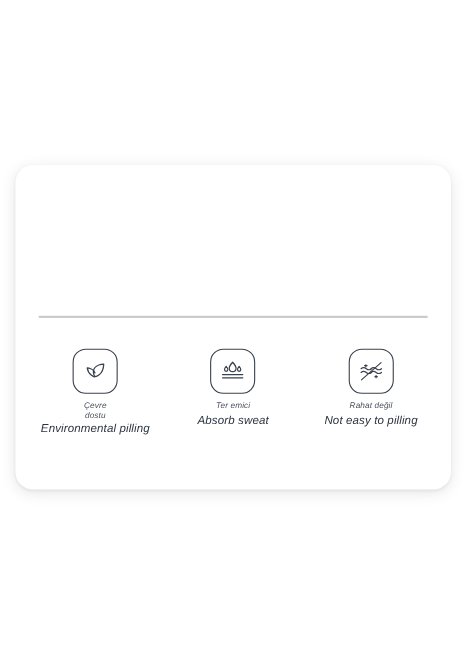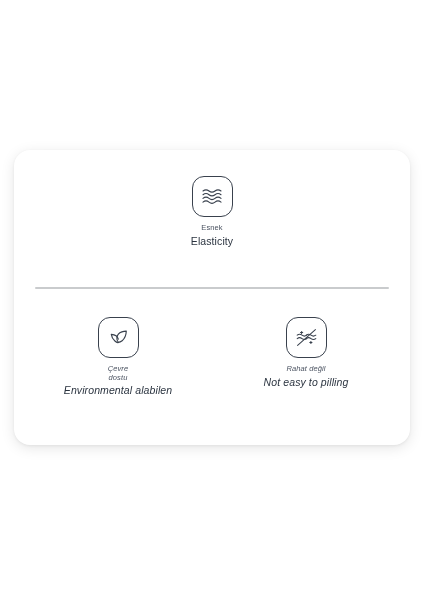--- a/index.html
+++ b/index.html
@@ -104,54 +104,64 @@
 
 <div id="stage">
 
   <div id="feature-card">
 
     <div class="feature-grid">
 
       <div class="feature-row row-top">
 
 
-        <div class="feature-cell">
-          <div class="icon-box">
-            <svg width="27" height="27" viewBox="0 0 27 27" fill="none" stroke="#39414d" stroke-width="1.15" stroke-linecap="round" stroke-linejoin="round">
-              <path d="M4 8 Q7 5.6 10 8 T16 8 T22 8"></path>
-              <path d="M4 11.7 Q7 9.3 10 11.7 T16 11.7 T22 11.7"></path>
-              <path d="M4 15.4 Q7 13 10 15.4 T16 15.4 T22 15.4"></path>
-              <path d="M4 19.1 Q7 16.7 10 19.1 T16 19.1 T22 19.1"></path>
-            </svg>
-          </div>
-          <div class="label-tr">Esnek</div>
-          <div class="label-en">Elasticity</div>
-        </div>
 
 
       </div>
 
       <div id="row-divider"></div>
 
       <div class="feature-row row-bottom">
 
         <div class="feature-cell">
           <div class="icon-box">
             <svg width="27" height="27" viewBox="0 0 27 27" fill="none" stroke="#39414d" stroke-width="1.15" stroke-linecap="round" stroke-linejoin="round">
               <path d="M13.3 18.4 C13.3 18.4 20.9 17.6 21.3 7.1
                        C21.3 7.1 12.6 6.9 11.9 13.6 C11.6 16.6 13.3 18.4 13.3 18.4 Z"></path>
               <path d="M12.9 18.7 C12.9 18.7 7.1 16.8 6.3 10.4
                        C6.3 10.4 12.3 11 13.3 15.1"></path>
             </svg>
           </div>
           <div class="label-tr">Çevre
 dostu</div>
-          <div class="label-en">Environmental alabilen</div>
+          <div class="label-en">Environmental pilling</div>
         </div>
 
+        <div class="feature-cell">
+          <div class="icon-box">
+            <svg width="27" height="27" viewBox="0 0 27 27" fill="none" stroke="#39414d" stroke-width="1.1" stroke-linecap="round" stroke-linejoin="round">
+              <path d="M13.5 5.3 C13.5 5.3 10.4 8.6 10.4 10.8
+                       C10.4 12.6 11.8 13.9 13.5 13.9
+                       C15.2 13.9 16.6 12.6 16.6 10.8
+                       C16.6 8.6 13.5 5.3 13.5 5.3 Z"></path>
+              <path d="M7.6 9.1 C7.6 9.1 6.1 10.9 6.1 12
+                       C6.1 12.9 6.8 13.6 7.6 13.6
+                       C8.5 13.6 9.1 12.9 9.1 12
+                       C9.1 10.9 7.6 9.1 7.6 9.1 Z"></path>
+              <path d="M19.4 9.1 C19.4 9.1 17.9 10.9 17.9 12
+                       C17.9 12.9 18.6 13.6 19.4 13.6
+                       C20.2 13.6 20.9 12.9 20.9 12
+                       C20.9 10.9 19.4 9.1 19.4 9.1 Z"></path>
+              <path d="M4.3 16.5 L22.7 16.5"></path>
+              <path d="M4.3 19.5 L22.7 19.5"></path>
+            </svg>
+          </div>
+          <div class="label-tr">Ter emici</div>
+          <div class="label-en">Absorb sweat</div>
+        </div>
 
         <div class="feature-cell">
           <div class="icon-box">
             <svg width="27" height="27" viewBox="0 0 27 27" fill="none" stroke="#39414d" stroke-width="1.05" stroke-linecap="round" stroke-linejoin="round">
               <path d="M4.2 11.2 Q6.6 9.3 9 11.2 T13.8 11.2"></path>
               <path d="M4.2 14.6 Q6.6 12.7 9 14.6 T13.8 14.6"></path>
               <path d="M13.2 11.2 Q15.6 9.3 18 11.2 T22.8 11.2"></path>
               <path d="M13.2 14.6 Q15.6 12.7 18 14.6 T22.8 14.6"></path>
               <path d="M8.6 9.6 L8.6 7.6"></path>
               <path d="M7.5 8.4 L9.7 8.4"></path>

